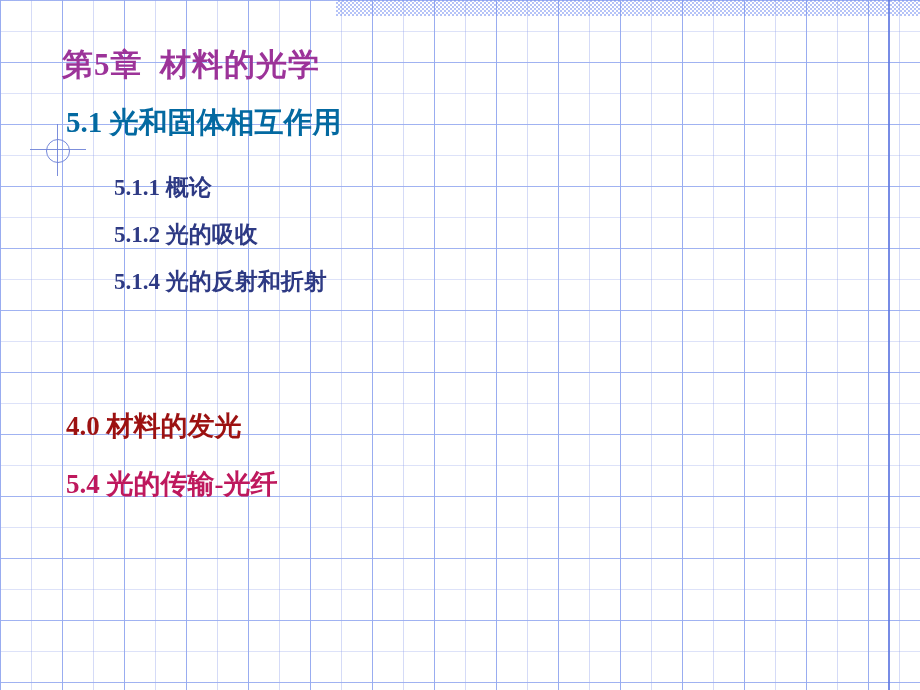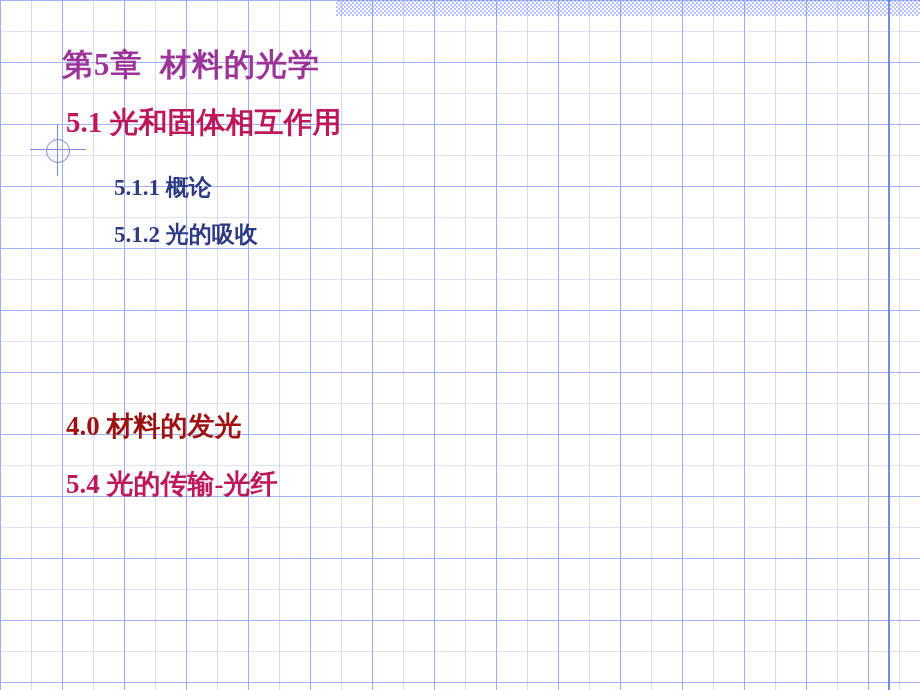--- a/index.html
+++ b/index.html
@@ -122,21 +122,21 @@
     letter-spacing: 1px;
     white-space: pre;
   }
 
   .section-1 {
     position: absolute;
     left: 66px;
     top: 103px;
     font-size: 29px;
     font-weight: bold;
-    color: #be185d;
+    color: #0369a1;
     white-space: pre;
   }
 
   .sub-list {
     position: absolute;
     left: 90px;
     top: 164px;
     width: 400px;
   }
   .sub-item {
@@ -184,20 +184,21 @@
 
     <div class="left-col">
 
       <div class="chapter-title">第5章  材料的光学</div>
 
       <div class="section-1">5.1 光和固体相互作用</div>
 
       <div class="sub-list">
         <div class="sub-item">5.1.1 概论</div>
         <div class="sub-item">5.1.2 光的吸收</div>
+        <div class="sub-item">5.1.4 光的反射和折射</div>
       </div>
 
       <div class="section-2">4.0 材料的发光</div>
 
       <div class="section-4">5.4 光的传输-光纤</div>
     </div>
 
     <div class="right-col">
 
       

